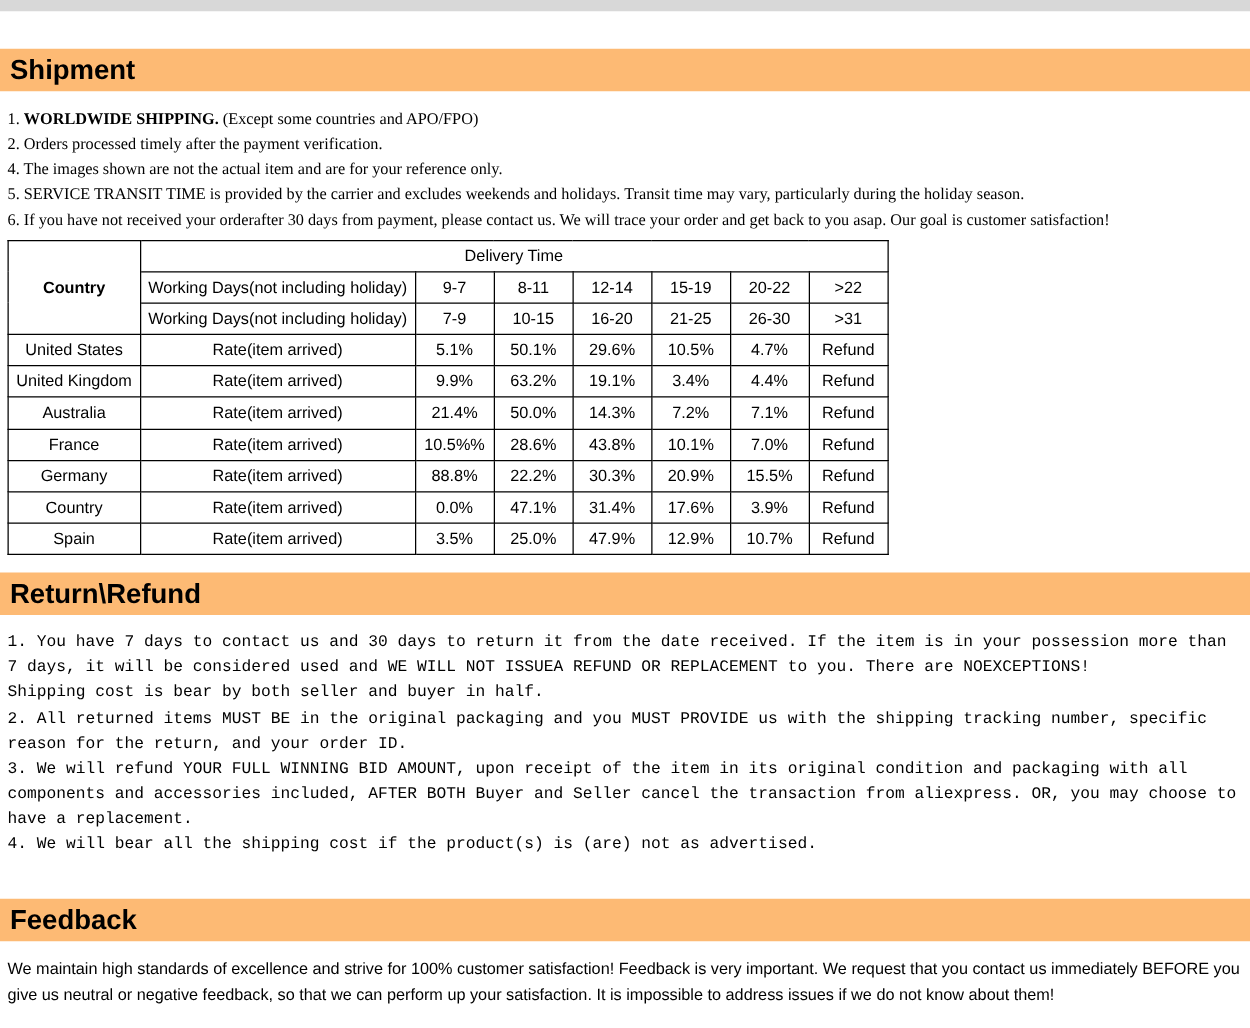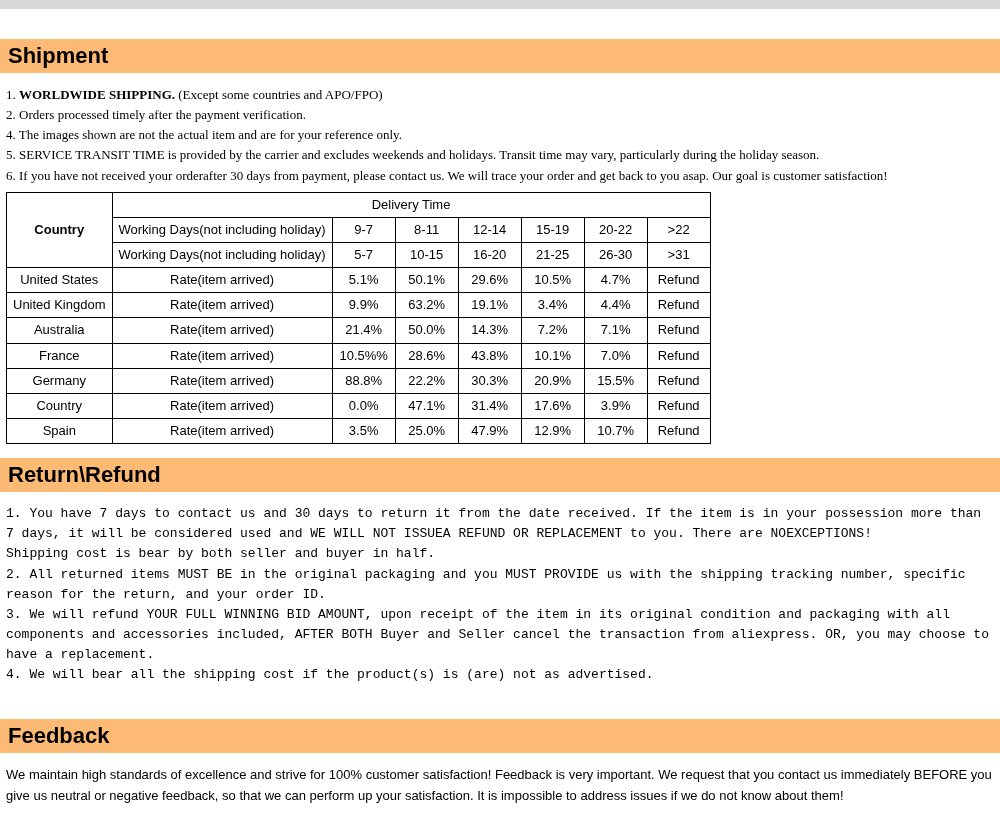--- a/index.html
+++ b/index.html
@@ -96,21 +96,21 @@
             <td>Working Days(not including holiday)</td>
             <td style="width: 50px;">9-7</td>
             <td style="width: 50px; margin-top: 20px;">8-11</td>
             <td style="width: 50px;">12-14</td>
             <td style="width: 50px;">15-19</td>
             <td style="width: 50px;">20-22</td>
             <td style="width: 50px;">&gt;22</td>
           </tr>
           <tr>
             <td>Working Days(not including holiday)</td>
-            <td>5-7</td>
+            <td>7-9</td>
             <td>10-15</td>
             <td>16-20</td>
             <td>21-25</td>
             <td>26-30</td>
             <td>&gt;31</td>
           </tr>
           <tr>
             <td>United States</td>
             <td>Rate(item arrived)</td>
             <td>5.1%</td>

